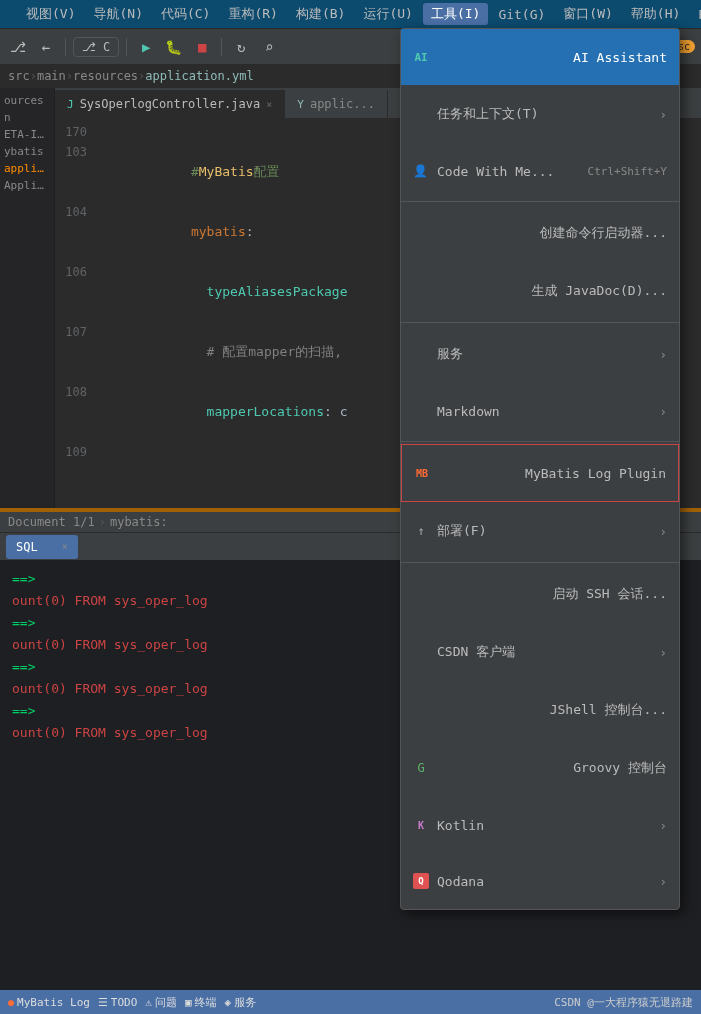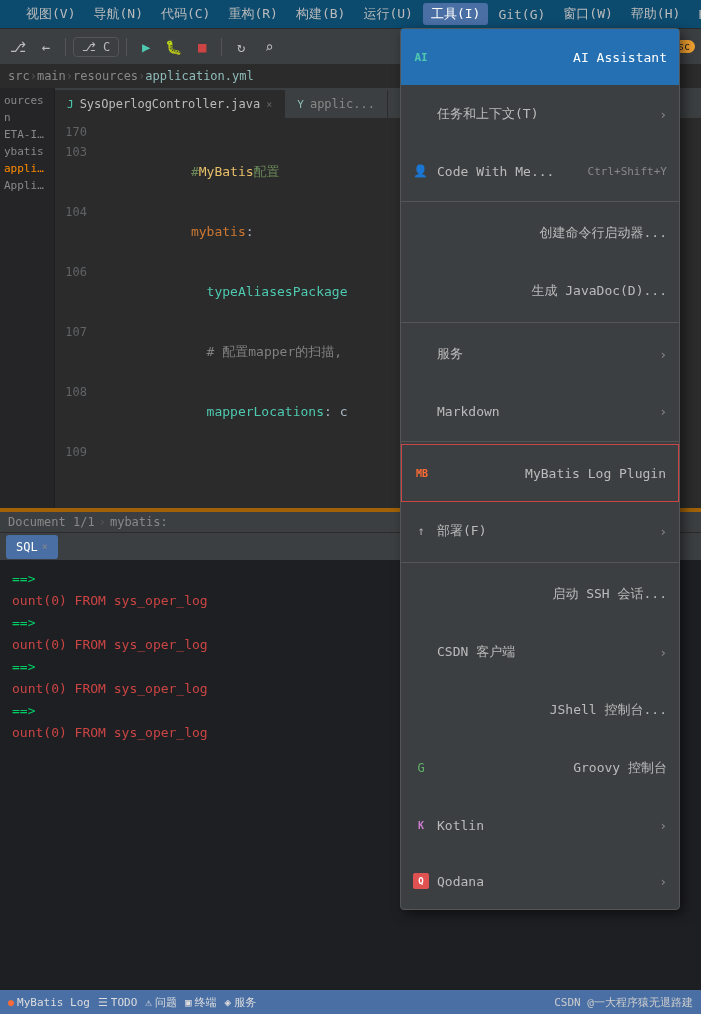--- a/index.html
+++ b/index.html
@@ -225,21 +225,21 @@
     }
     .console-tab {
       height: 24px;
       padding: 0 10px;
       display: flex;
       align-items: center;
       font-size: 12px;
       color: #888;
       cursor: pointer;
       border-radius: 3px;
-      gap: 0;
+      gap: 20px;
     }
     .console-tab.active { background: #4a6fa5; color: white; }
     .console-tab .tab-x { font-size: 10px; color: #888; margin-left: 4px; }
 
     .console-output {
       background: #1e1f22;
       padding: 8px 12px;
       font-size: 13px;
       line-height: 22px;
       font-family: 'Consolas', monospace;

